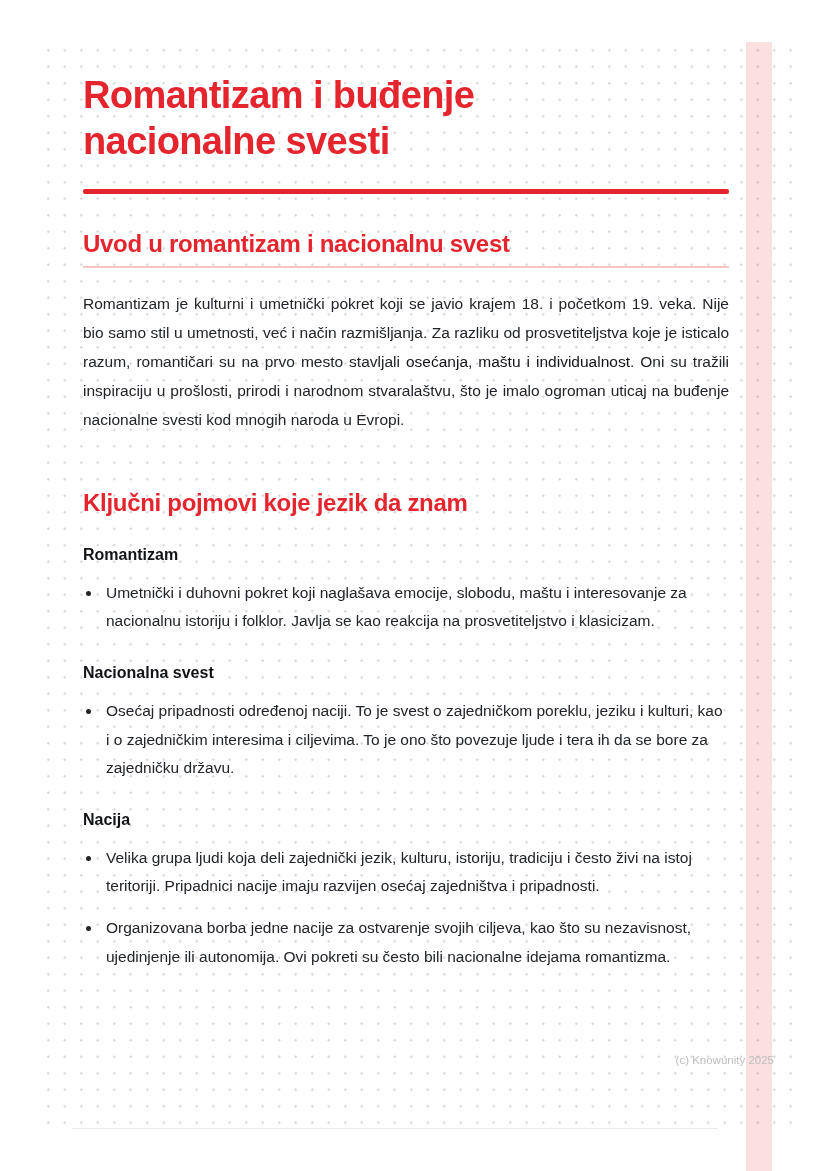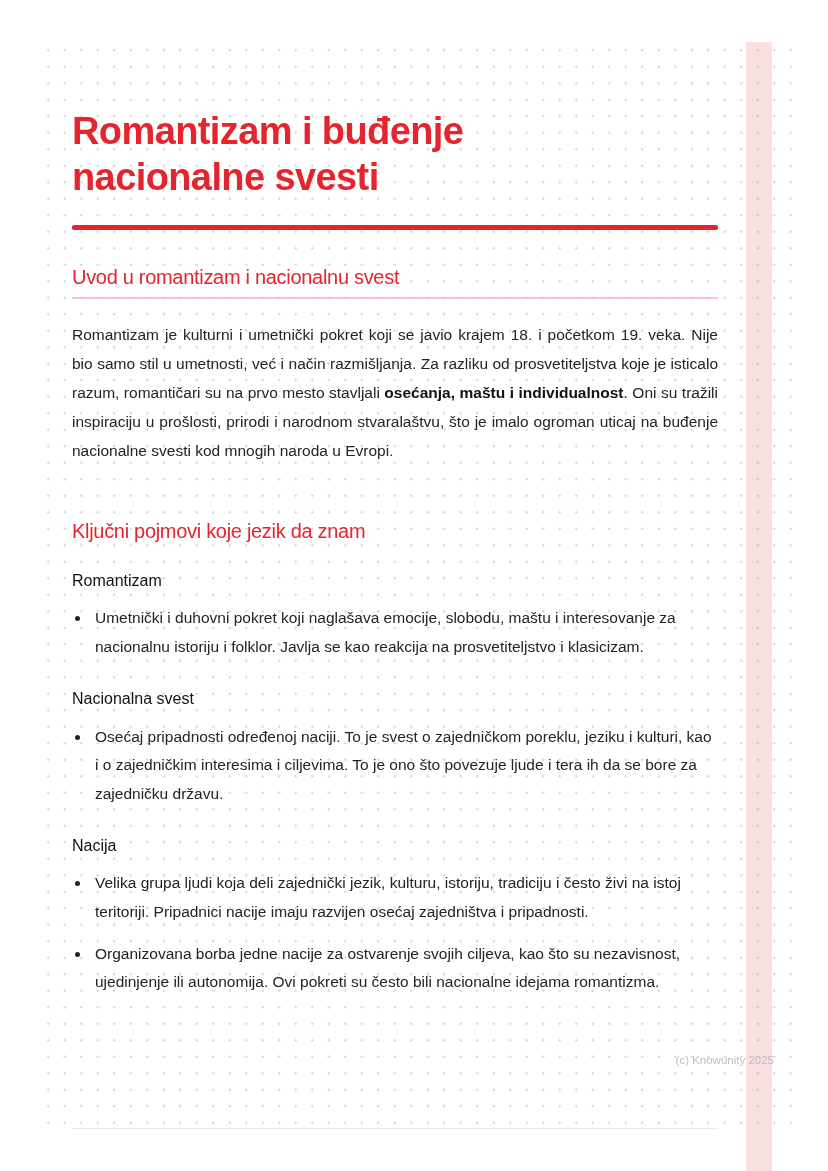--- a/index.html
+++ b/index.html
@@ -19,65 +19,64 @@
     background-size: 16.5px 16.5px;
   }
   .stripe {
     position: absolute;
     left: 746px; top: 42px;
     width: 26px; height: 1129px;
     background: var(--stripe, rgba(231,60,70,0.16));
   }
   .content {
     position: absolute;
-    left: 72px; top: 72px;
+    left: 83px; top: 72px;
     width: 646px;
-    margin-top: 36px;
   }
   h1.page-title {
     color: var(--accent, #e5252e);
     font-size: 38px;
     line-height: 1.22;
     font-weight: bold;
     letter-spacing: -0.6px;
     max-width: 560px;
   }
   .title-rule {
     height: 5px;
     background: var(--accent, #e5252e);
     margin-top: 24px;
     border-radius: 2px;
   }
   section.doc-section { display: block; }
   .section-intro { margin-top: 34px; }
   .section-terms { margin-top: 52px; }
   h2.section-heading {
     color: var(--accent, #e5252e);
-    font-size: 20px;
+    font-size: 24px;
     line-height: 1.3;
-    font-weight: normal;
+    font-weight: bold;
     letter-spacing: -0.3px;
   }
   .heading-rule {
     height: 2px;
     background: var(--underline, #f6c3c7);
     margin-top: 7px;
   }
   p.body-paragraph {
     margin-top: 22px;
     font-size: 15.5px;
     line-height: 1.87;
     text-align: justify;
     color: #212428;
   }
-  p.body-paragraph strong { font-weight: bold; color: #111317; }
+  p.body-paragraph strong { font-weight: normal; color: #111317; }
   h3.term-title {
     margin-top: 27px;
     font-size: 16px;
-    font-weight: normal;
+    font-weight: bold;
     color: #111317;
     line-height: 1.3;
   }
   ul.term-list {
     margin-top: 13px;
     padding-left: 19px;
     list-style: disc outside;
   }
   ul.term-list li {
     font-size: 15.5px;

